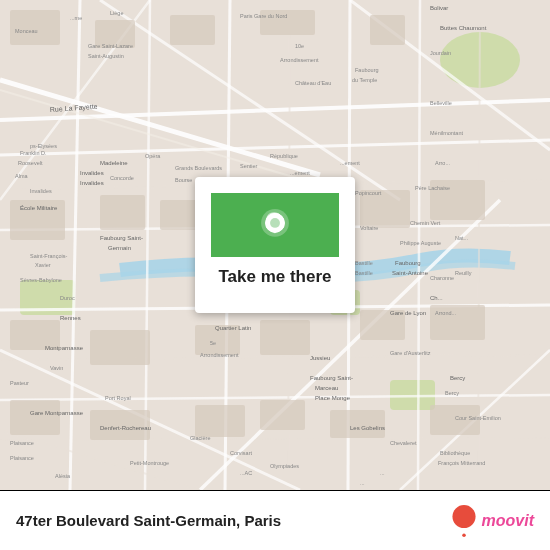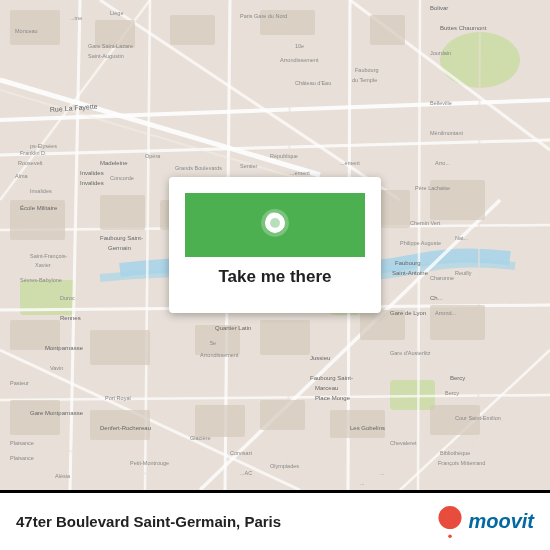--- a/index.html
+++ b/index.html
@@ -30,61 +30,61 @@
 
     
     #bottom-bar {
       width: 550px;
       height: 60px;
       background: #ffffff;
       display: flex;
       align-items: center;
       padding: 0 16px;
       justify-content: space-between;
-      border-top: 3px solid #000000;
+      border-top: 1px solid #000000;
     }
 
     #location-text {
       font-size: 15px;
       font-weight: 600;
       color: #222;
     }
 
     #moovit-logo {
       display: flex;
       align-items: center;
       gap: 4px;
     }
 
     .moovit-icon {
       width: 28px;
       height: 32px;
     }
 
     .moovit-text {
-      font-size: 20px;
+      font-size: 16px;
       font-weight: 700;
-      color: #0369a1;
+      color: #ec4899;
       font-style: italic;
     }
 
     
     #take-me-there-btn {
       position: absolute;
       top: 50%;
       left: 50%;
       transform: translate(-50%, -50%);
       background: #ffffff;
       border: none;
       border-radius: 4px;
       padding: 16px;
       cursor: pointer;
       box-shadow: 0 2px 8px rgba(0,0,0,0.3);
       overflow: hidden;
-      width: 212px;
+      width: 160px;
     }
 
     .btn-green-top {
       background: #4CAF50;
       width: 100%;
       display: flex;
       justify-content: center;
       align-items: center;
       padding: 16px 0 12px 0;
     }

